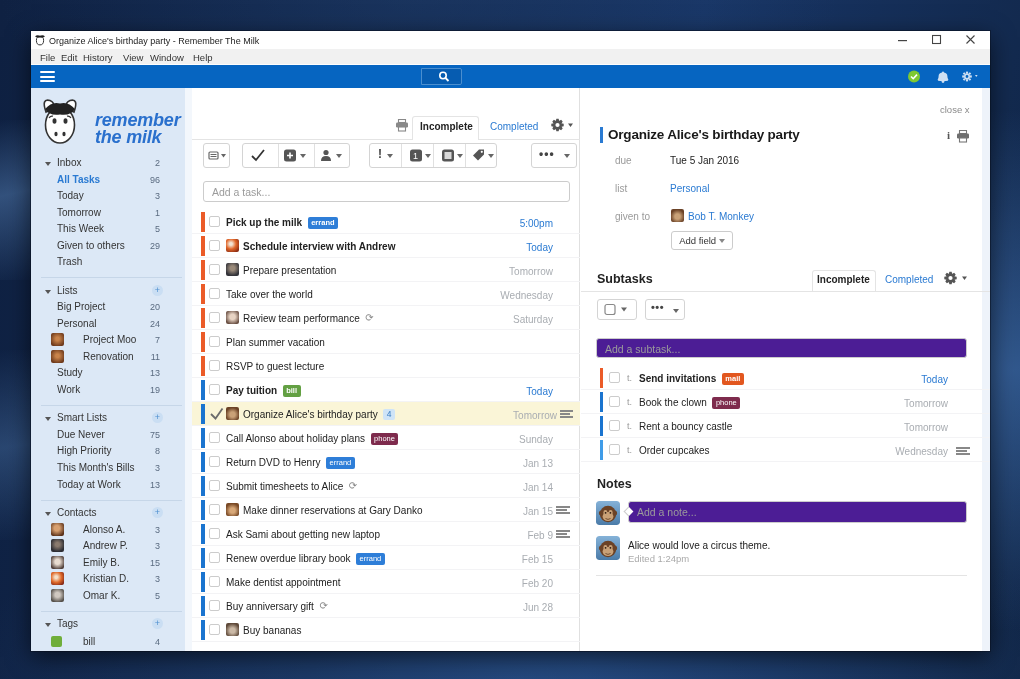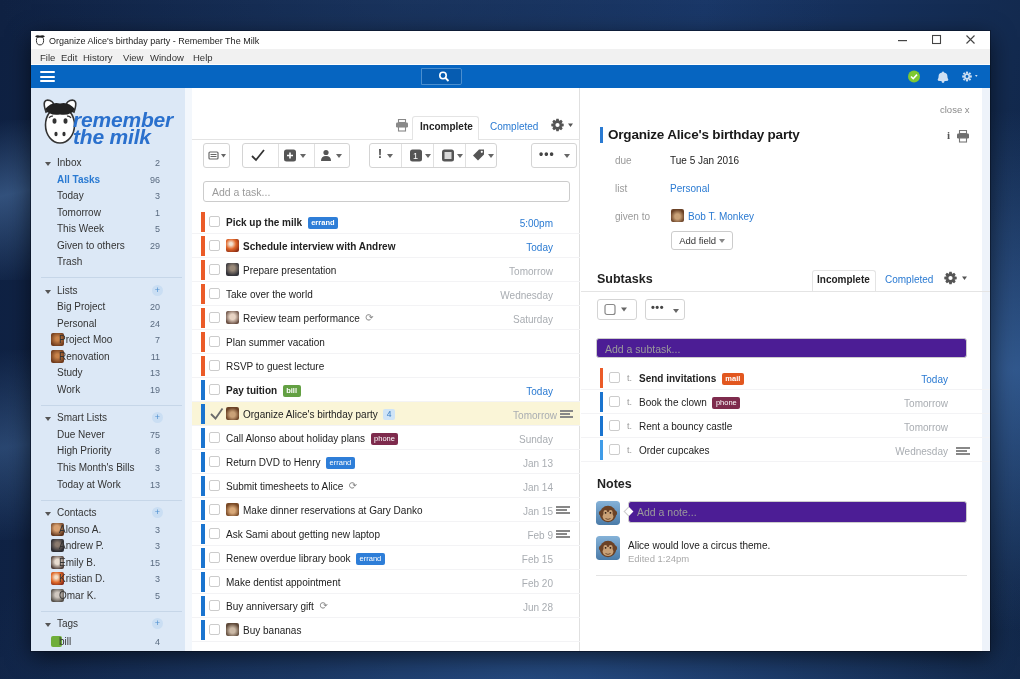--- a/index.html
+++ b/index.html
@@ -37,21 +37,21 @@
 .searchbtn { position:absolute; left:390px; top:3px; width:41px; height:17px; background:#065cb1; border:1px solid #4a8ecf; border-radius:0 2px 2px 0; }
 .blicons { position:absolute; right:12px; top:4px; height:15px; }
 
 .main { position:absolute; left:0; top:57px; width:100%; height:563px; background:#fff; }
 .sidebar { position:absolute; left:0; top:0; width:161px; height:563px; background:#dce8f6; overflow:hidden; }
 .mid { position:absolute; left:161px; top:0; width:388px; height:563px; background:#fff; border-right:1px solid #e0e0e0; }
 .rightp { position:absolute; left:550px; top:0; width:409px; height:563px; background:#fff; }
 
 .srow { position:absolute; left:0; width:161px; height:16px; font-size:10px; color:#333; }
 .srow .nm { position:absolute; left:26px; top:1px; white-space:nowrap; }
-.srow .nm2 { position:absolute; left:28px; top:1px; white-space:nowrap;text-align:center; }
+.srow .nm2 { position:absolute; left:52px; top:1px; white-space:nowrap;text-align:center; }
 .srow .ct { position:absolute; right:32px; top:2px; font-size:9px; color:#5a6b80; }
 .srow .tri { position:absolute; left:14px; top:6px; width:0; height:0; border-left:3.5px solid transparent; border-right:3.5px solid transparent; border-top:4px solid #555; }
 .srow .plus { position:absolute; right:29px; top:1px; width:11px; height:11px; border-radius:50%; background:#cadef3; color:#4f90d0; font-size:9px; line-height:11px; text-align:center; }
 .srow.hdr .nm { left:26px; font-weight:normal; }
 .ssep { position:absolute; left:10px; width:141px; height:1px; background:#c6d6e8; }
 .sav { position:absolute; left:20px; top:0px; width:13px; height:13px; border-radius:2px; }
 .tabs-line { position:absolute; height:1px; background:#e4e4e4; }
 .tab-on { position:absolute; font-size:10px; font-weight:bold; color:#222; }
 .tab-off { position:absolute; font-size:10px; color:#2a7ad2; }
 
@@ -177,21 +177,21 @@
         <ellipse cx="22" cy="29" rx="14.5" ry="18" fill="#fff" stroke="#333" stroke-width="1.6"></ellipse>
         <path d="M8 16 Q3 2 12 4.5 Q17 6.5 15.5 12 Z" fill="#fff" stroke="#333" stroke-width="1.6"></path>
         <path d="M36 16 Q41 2 32 4.5 Q27 6.5 28.5 12 Z" fill="#fff" stroke="#333" stroke-width="1.6"></path>
         <path d="M7 13 Q14 5 22 7.5 Q30 5 37 13 Q33 20 22 18.5 Q11 20 7 13 Z" fill="#222"></path>
         <ellipse cx="16.5" cy="25" rx="2" ry="2.8" fill="#333"></ellipse>
         <ellipse cx="27.5" cy="25" rx="2" ry="2.8" fill="#333"></ellipse>
         <ellipse cx="18" cy="38" rx="1.6" ry="2.2" fill="#333"></ellipse>
         <ellipse cx="26" cy="38" rx="1.6" ry="2.2" fill="#333"></ellipse>
         <path d="M11 22 q1.5 -2.5 4 -1.8 M33 22 q-1.5 -2.5 -4 -1.8" stroke="#333" fill="none" stroke-width="1.2"></path>
       </svg>
-      <div style="position:absolute;left:42px;top:24px;font-size:21px;font-weight:bold;font-style:italic;color:#2a70cd;line-height:16.5px;letter-spacing:-0.2px">remember<br>the milk</div>
+      <div style="position:absolute;left:64px;top:24px;font-size:18px;font-weight:bold;font-style:italic;color:#2a70cd;line-height:16.5px;letter-spacing:-0.2px">remember<br>the milk</div>
       <div class="srow" style="top:68px">
           <span class="tri"></span>
           <span class="nm">Inbox</span>
           <span class="ct">2</span>
         </div>
       <div class="srow" style="top:85px">
           <span class="nm" style="color:#2a7ad2;font-weight:bold">All Tasks</span>
           <span class="ct">96</span>
         </div>
       <div class="srow" style="top:101px">

